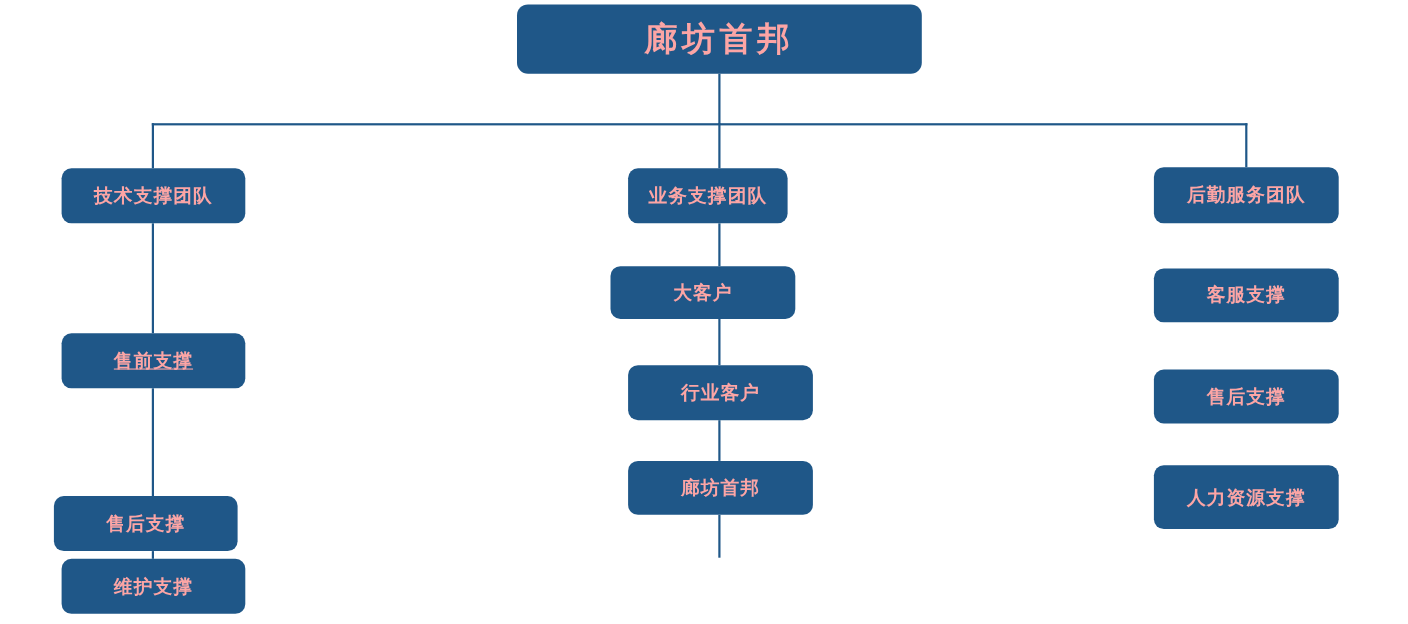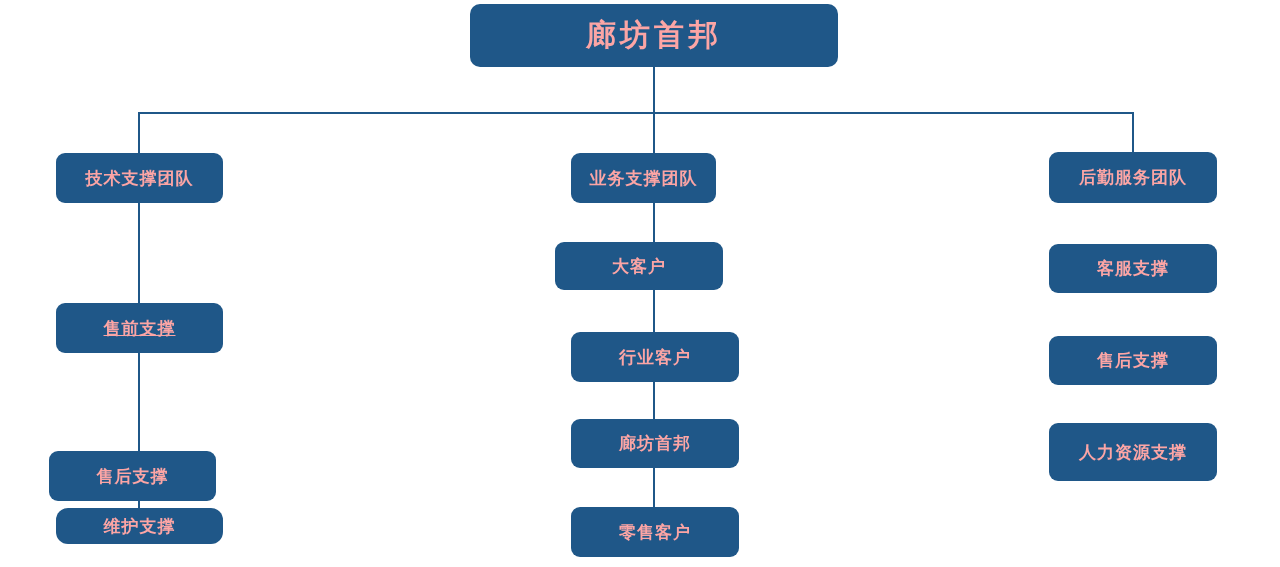--- a/index.html
+++ b/index.html
@@ -59,26 +59,25 @@
   <div class="connector" style="left:653px; top:203px; width:2px; height:39px;"></div>
   <div class="connector" style="left:653px; top:290px; width:2px; height:42px;"></div>
   <div class="connector" style="left:653px; top:382px; width:2px; height:37px;"></div>
   <div class="connector" style="left:653px; top:468px; width:2px; height:39px;"></div>
 
   <div class="node root" style="left:470px; top:4px; width:368px; height:63px;">廊坊首邦</div>
 
   <div class="node" style="left:56px; top:153px; width:167px; height:50px;">技术支撑团队</div>
   <div class="node" style="left:56px; top:303px; width:167px; height:50px;text-decoration:underline;">售前支撑</div>
   <div class="node" style="left:49px; top:451px; width:167px; height:50px;">售后支撑</div>
-  <div class="node" style="left:56px; top:508px; width:167px; height:36px;border-radius:12px;">维护支撑</div>
+  <div class="node" style="left:56px; top:508px; width:167px; height:50px;">维护支撑</div>
 
   <div class="node" style="left:571px; top:153px; width:145px; height:50px;">业务支撑团队</div>
   <div class="node" style="left:555px; top:242px; width:168px; height:48px;">大客户</div>
   <div class="node" style="left:571px; top:332px; width:168px; height:50px;">行业客户</div>
   <div class="node" style="left:571px; top:419px; width:168px; height:49px;">廊坊首邦</div>
-  <div class="node" style="left:571px; top:507px; width:168px; height:50px;">零售客户</div>
 
   <div class="node" style="left:1049px; top:152px; width:168px; height:51px;">后勤服务团队</div>
   <div class="node" style="left:1049px; top:244px; width:168px; height:49px;">客服支撑</div>
   <div class="node" style="left:1049px; top:336px; width:168px; height:49px;">售后支撑</div>
   <div class="node" style="left:1049px; top:423px; width:168px; height:58px;">人力资源支撑</div>
 
 </div>
 
 </body></html>

